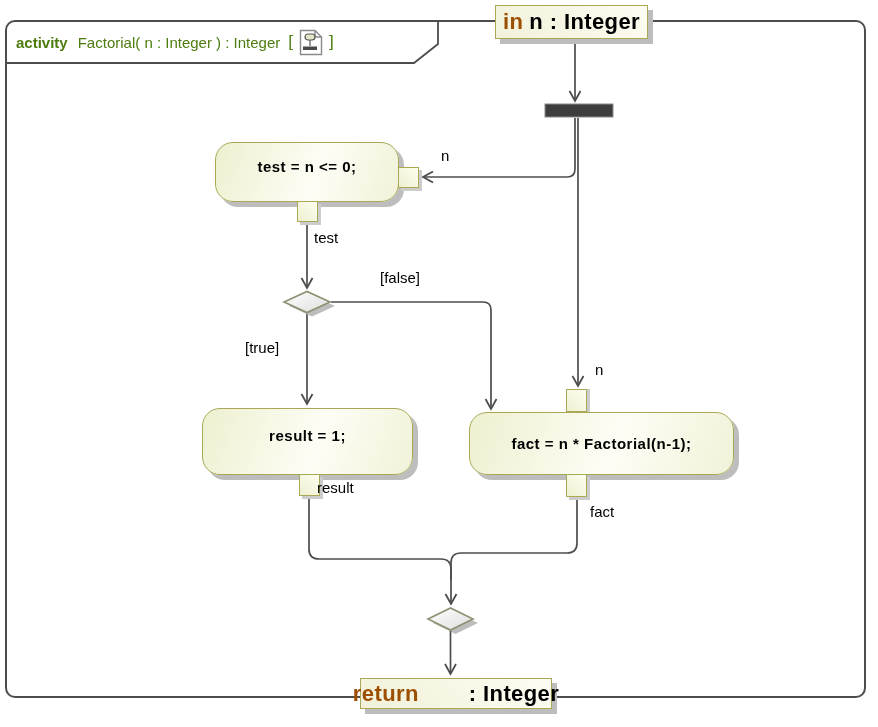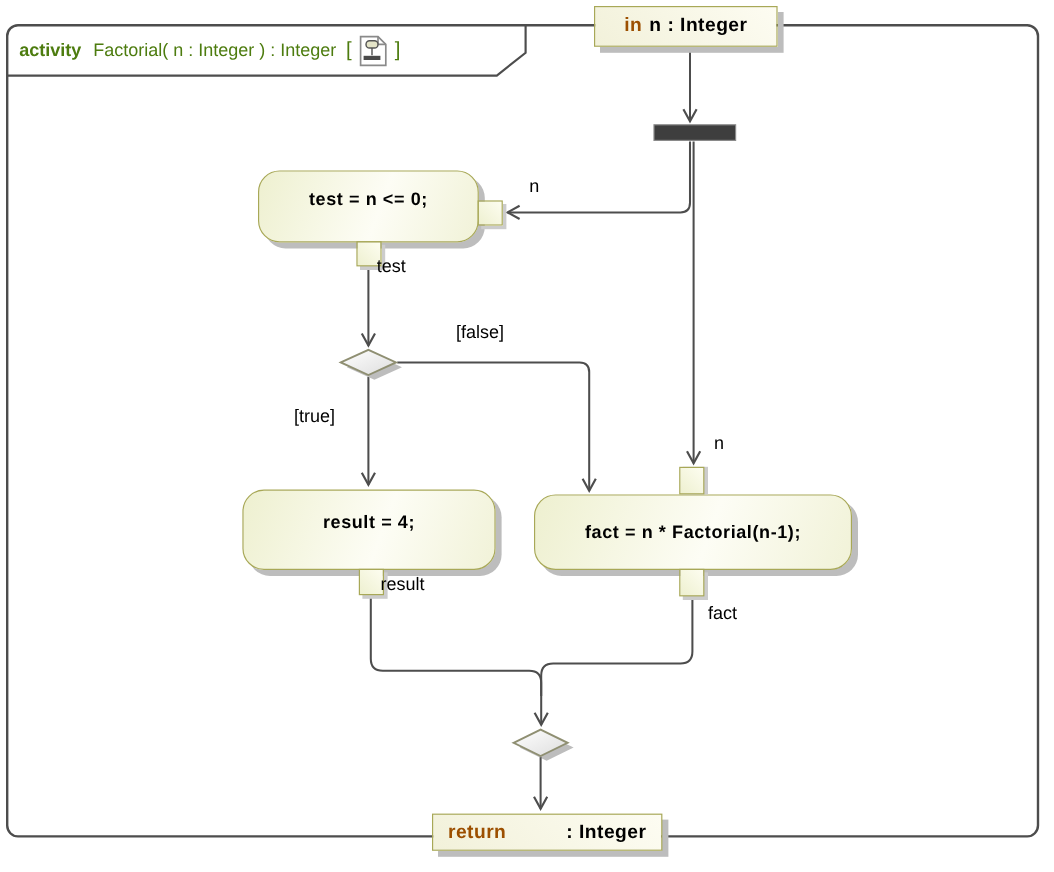--- a/index.html
+++ b/index.html
@@ -47,21 +47,21 @@
 
   
   .param-node {
     position: absolute;
     background: linear-gradient(225deg, #fdfcf2 0%, #f2f1da 100%);
     border: 1px solid #a8a857;
     box-shadow: 5px 5px 0 #bdbdbd;
     display: flex;
     align-items: center;
     justify-content: center;
-    font-size: 16px;
+    font-size: 22px;
     font-weight: bold;
     letter-spacing: 0.4px;
     white-space: nowrap;
   }
   .param-node .kw { color: #9c4f00; margin-right: 6px; }
   .param-node.return .kw { margin-right: 10px; }
   .param-in { left: 495px; top: 5px; width: 153px; height: 34px; }
   .param-return { left: 360px; top: 678px; width: 192px; height: 31px; gap: 40px; }
 
   
@@ -75,21 +75,21 @@
     align-items: center;
     justify-content: center;
     font-size: 15px;
     font-weight: bold;
     letter-spacing: 0.5px;
     color: #000;
     white-space: nowrap;
   }
   .action-test   { left: 215px; top: 142px; width: 184px; height: 60px; }
   .action-result { left: 202px; top: 408px; width: 211px; height: 67px; }
-  .action-fact   { left: 445px; top: 412px; width: 265px; height: 63px; }
+  .action-fact   { left: 469px; top: 412px; width: 265px; height: 63px; }
   .action-test .lbl, .action-result .lbl { transform: translateY(-6px); }
 
   
   .pin {
     position: absolute;
     background: linear-gradient(225deg, #fdfdf0 0%, #eef0d0 100%);
     border: 1px solid #a8a857;
     box-shadow: 3px 3px 0 #cccccc;
   }
   .pin-test-n      { left: 398px; top: 167px; width: 21px; height: 21px; }
@@ -99,21 +99,21 @@
   .pin-fact-out    { left: 566px; top: 474px; width: 21px; height: 23px; }
 
   
   .flow-label {
     position: absolute;
     font-size: 15px;
     color: #000;
     white-space: nowrap;
   }
   .lbl-n-test   { left: 441px; top: 147px; }
-  .lbl-test     { left: 314px; top: 214px; }
+  .lbl-test     { left: 314px; top: 229px; }
   .lbl-false    { left: 364px; top: 269px; margin-left: 16px; }
   .lbl-true     { left: 245px; top: 339px; }
   .lbl-n-fact   { left: 595px; top: 361px; }
   .lbl-result   { left: 317px; top: 479px; }
   .lbl-fact     { left: 590px; top: 503px; }
 
   .diagram-icon { display: inline-block; }
 </style>
 </head>
 <body>
@@ -181,21 +181,21 @@
     <span>n : Integer</span>
   </div>
 
   <div class="action-node action-test">
     <span class="lbl">test = n &lt;= 0;</span>
   </div>
   <div class="pin pin-test-n"></div>
   <div class="pin pin-test-out"></div>
 
   <div class="action-node action-result">
-    <span class="lbl">result = 4;</span>
+    <span class="lbl">result = 1;</span>
   </div>
   <div class="pin pin-result-out"></div>
 
   <div class="action-node action-fact">
     <span>fact = n * Factorial(n-1);</span>
   </div>
   <div class="pin pin-fact-n"></div>
   <div class="pin pin-fact-out"></div>
 
   <div class="param-node return param-return">

